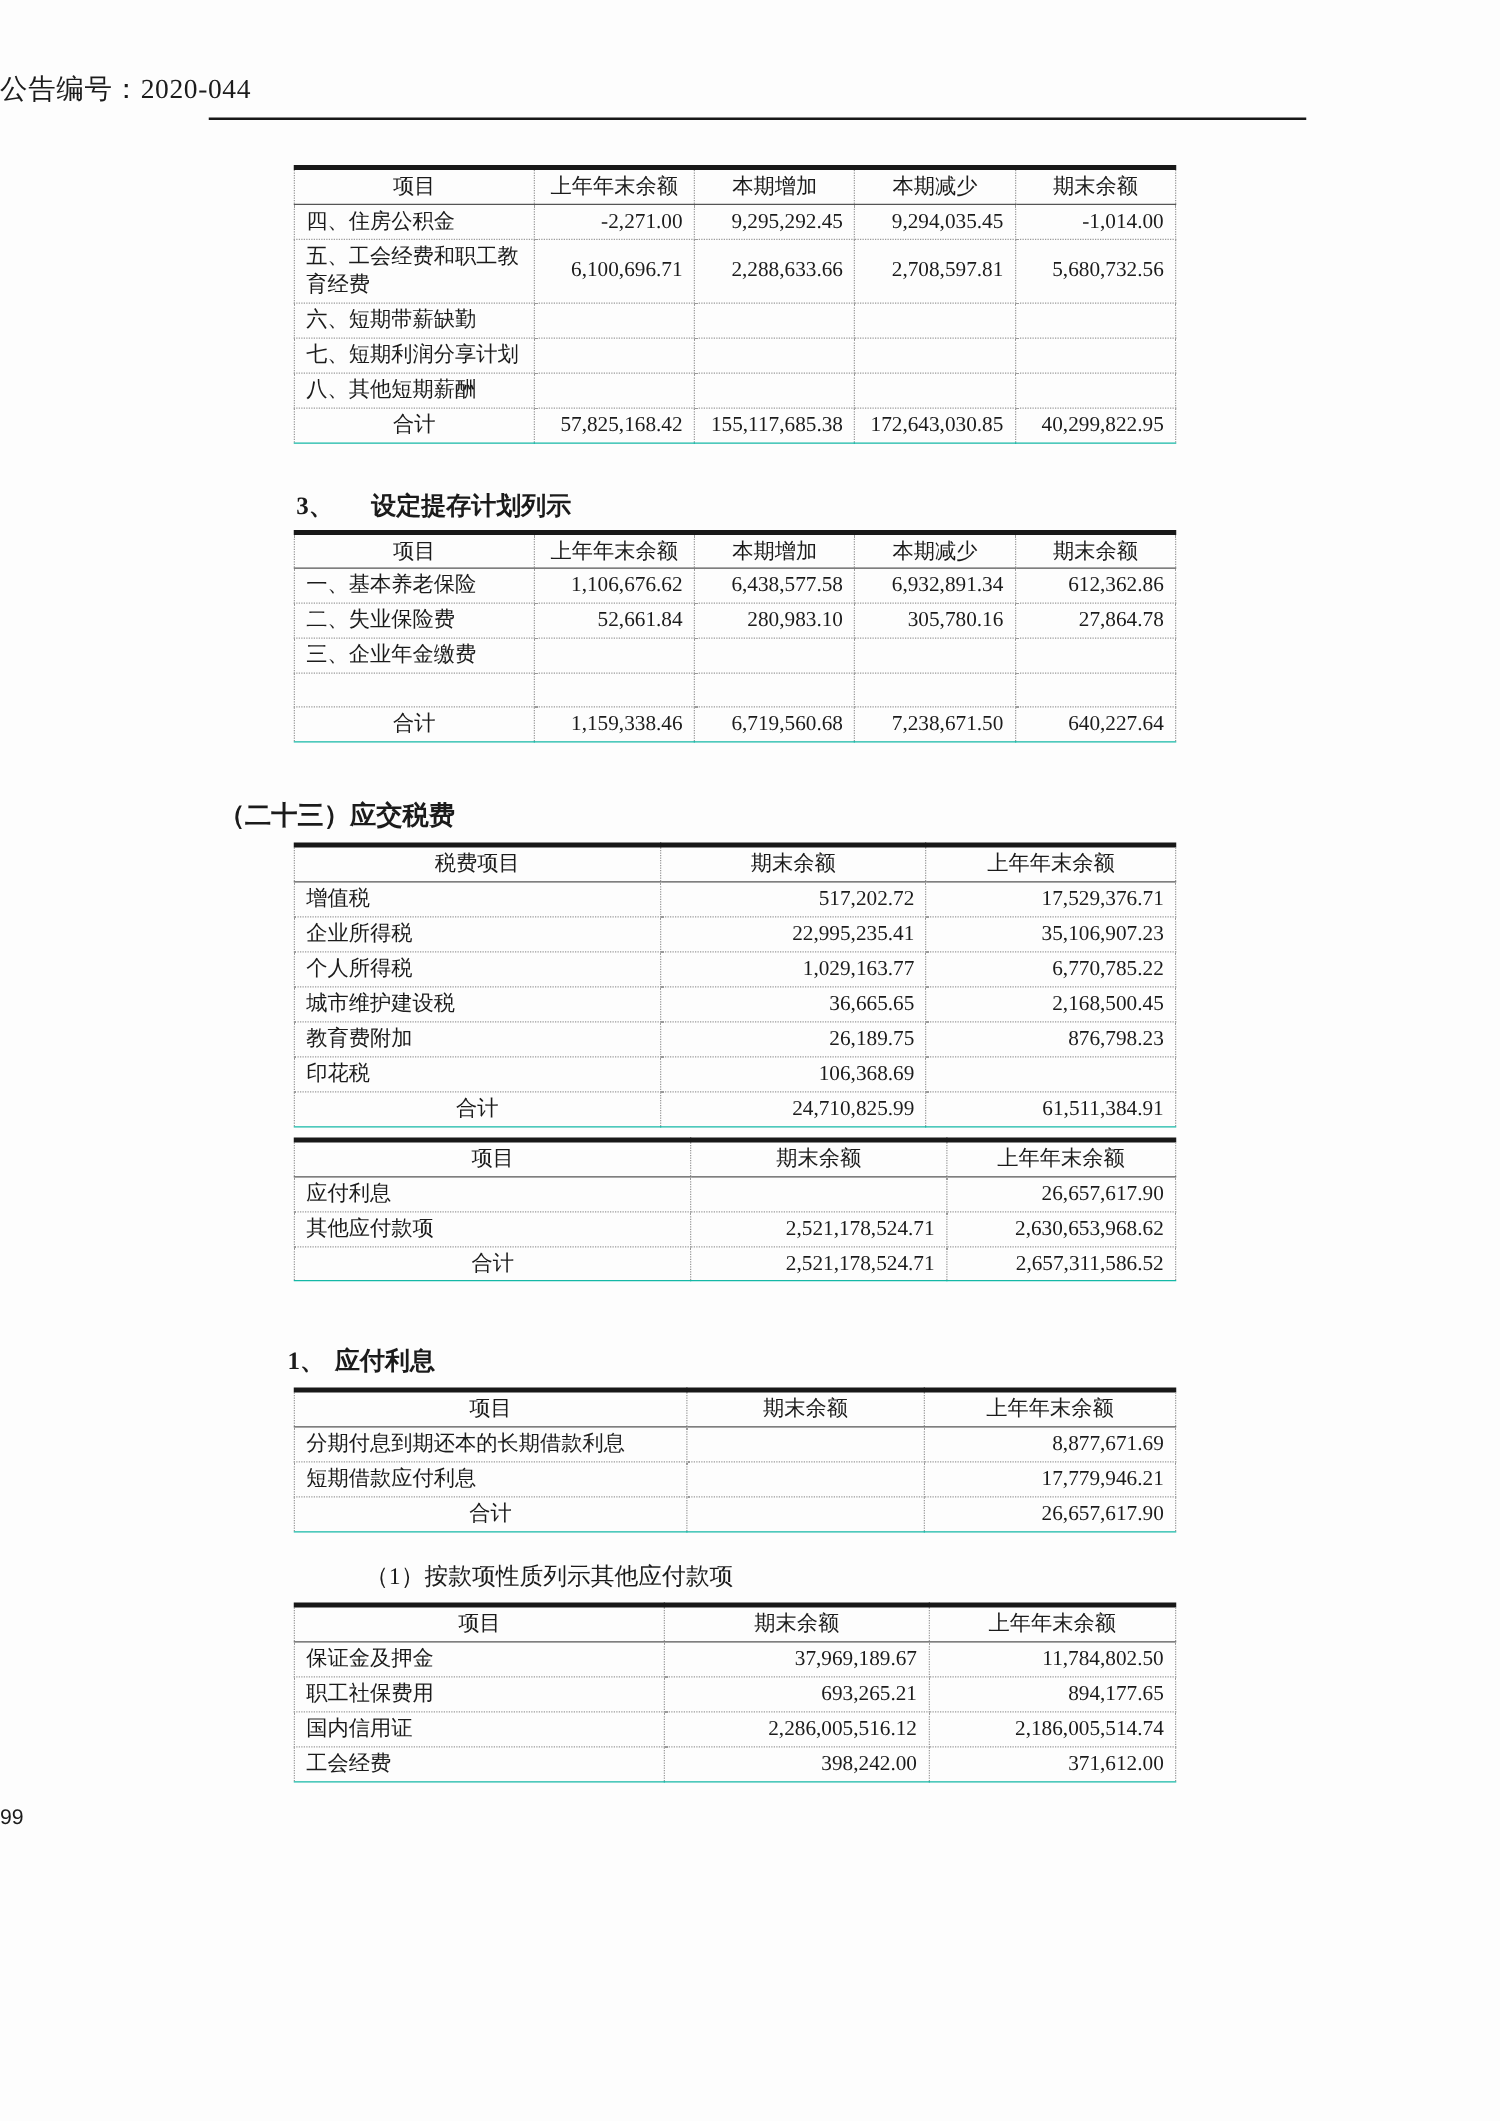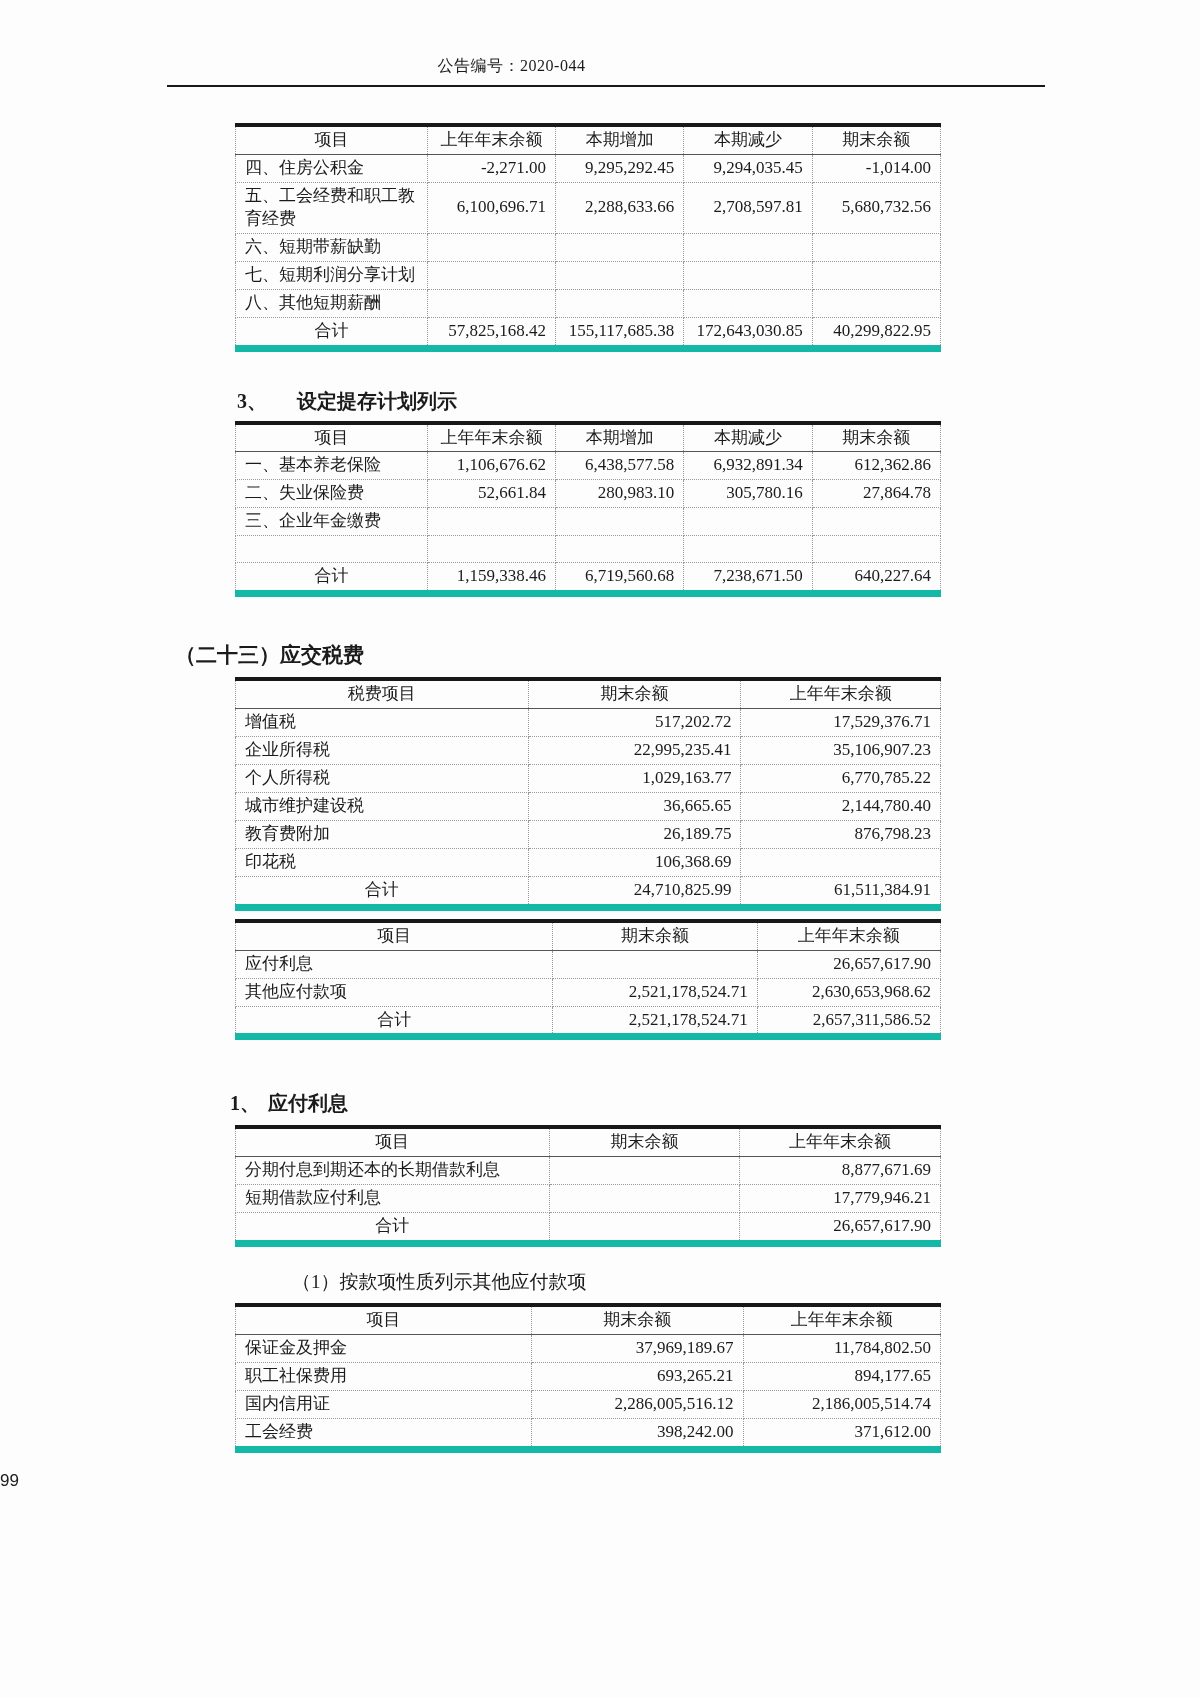--- a/index.html
+++ b/index.html
@@ -9,23 +9,23 @@
     height:1697px;
     margin:0 auto;
     background:#fdfdfd;
     font-family:"Liberation Serif","DejaVu Serif",serif;
     color:#1b1b1b;
     overflow:hidden;
   }
   
   .notice-row{
     padding-top:56px;
-    text-align:center;
+    text-align:left;
     padding-right:177px;
-    font-size:16px;
+    font-size:22px;
     letter-spacing:.5px;
   }
   .header-rule{
     margin:8px 0 0 167px;
     width:878px;
     height:0;
     border-top:2px solid #181818;
   }
   
   .h-num{
@@ -47,21 +47,21 @@
     font-weight:400;
   }
   .mt-big{margin-top:50px;}
   
   table.fin{
     margin-left:235px;
     width:706px;
     border-collapse:collapse;
     table-layout:fixed;
     border-top:4px solid #181818;
-    border-bottom:7px solid #14b8a6;
+    border-bottom:1px solid #14b8a6;
     font-size:17px;
   }
   table.fin.mt6{margin-top:6px;}
   table.fin.mt36{margin-top:36px;}
   table.fin.mt8{margin-top:8px;}
   table.fin th, table.fin td{
     border:1px dotted #9a9a9a;
     padding:2px 9px;
     height:22px;
     line-height:1.35;
@@ -238,21 +238,21 @@
           <td class="num">35,106,907.23</td>
         </tr>
         <tr>
           <td>个人所得税</td>
           <td class="num">1,029,163.77</td>
           <td class="num">6,770,785.22</td>
         </tr>
         <tr>
           <td>城市维护建设税</td>
           <td class="num">36,665.65</td>
-          <td class="num">2,144,780.40</td>
+          <td class="num">2,168,500.45</td>
         </tr>
         <tr>
           <td>教育费附加</td>
           <td class="num">26,189.75</td>
           <td class="num">876,798.23</td>
         </tr>
         <tr>
           <td>印花税</td>
           <td class="num">106,368.69</td>
           <td class="num"></td>

